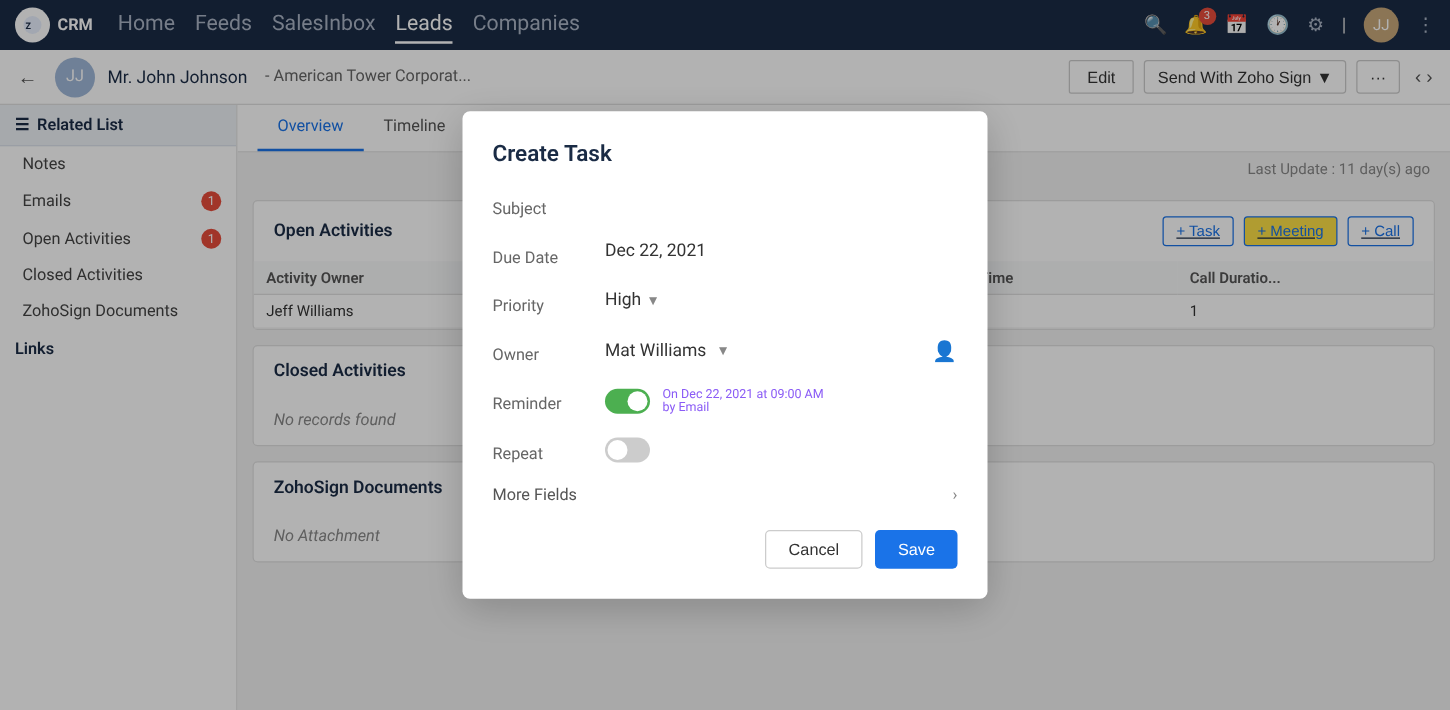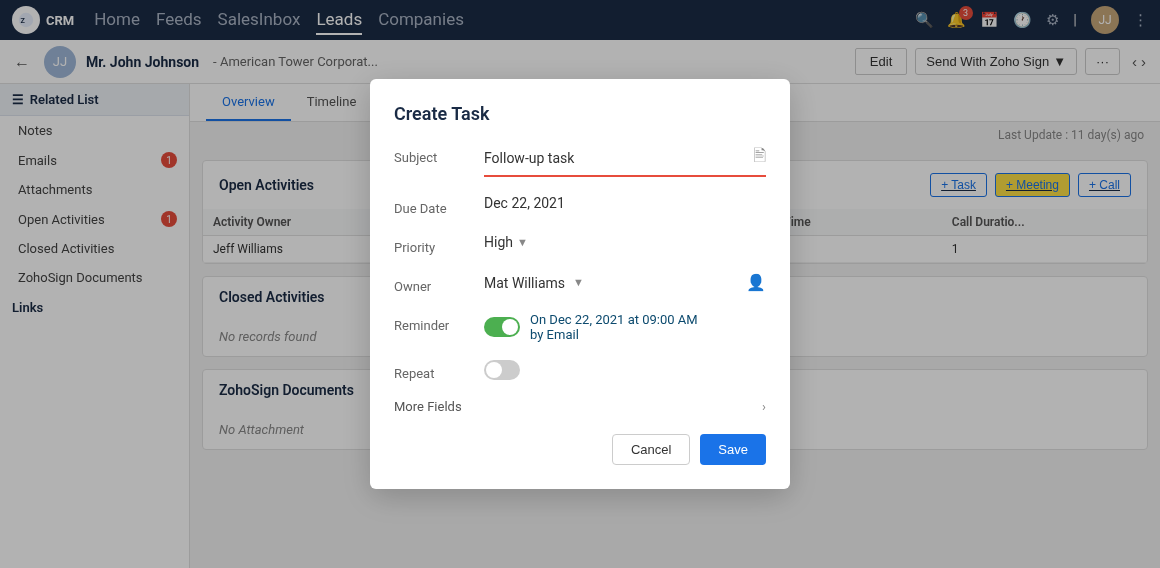--- a/index.html
+++ b/index.html
@@ -15,21 +15,21 @@
     .topnav-link.active { color: #fff; border-bottom: 2px solid #fff; }
     .topnav-right { margin-left: auto; display: flex; align-items: center; gap: 14px; }
     .topnav-icon { color: #aab4c4; cursor: pointer; font-size: 15px; position: relative; }
     .badge { position: absolute; top: -5px; right: -6px; background: #e74c3c; color: #fff; border-radius: 50%; width: 14px; height: 14px; font-size: 9px; display: flex; align-items: center; justify-content: center; }
     .avatar { width: 28px; height: 28px; background: #c8a87a; border-radius: 50%; display: flex; align-items: center; justify-content: center; color: #fff; font-size: 12px; }
 
     
     .subheader { background: #fff; height: 44px; display: flex; align-items: center; padding: 0 14px; border-bottom: 1px solid #e0e0e0; gap: 10px; }
     .back-btn { color: #555; cursor: pointer; font-size: 16px; margin-right: 4px; }
     .user-avatar { width: 32px; height: 32px; background: #a0b8d8; border-radius: 50%; display: flex; align-items: center; justify-content: center; color: #fff; font-size: 13px; }
-    .user-name { font-size: 14px; font-weight: 700; color: #1a2b45; }
+    .user-name { font-size: 14px; font-weight: 400; color: #1a2b45; }
     .user-company { font-size: 13px; color: #666; margin-left: 4px; }
     .subheader-actions { margin-left: auto; display: flex; gap: 8px; align-items: center; }
     .btn-edit { background: #fff; border: 1px solid #ccc; padding: 5px 14px; border-radius: 2px; cursor: pointer; font-size: 13px; color: #333; }
     .btn-zoho { background: #fff; border: 1px solid #ccc; padding: 5px 10px; border-radius: 3px; cursor: pointer; font-size: 13px; color: #333; display: flex; align-items: center; gap: 4px; }
     .btn-more { background: #fff; border: 1px solid #ccc; padding: 5px 10px; border-radius: 3px; cursor: pointer; font-size: 13px; color: #333; }
     .nav-arrows { display: flex; gap: 4px; margin-left: 4px; }
     .nav-arrow { background: none; border: none; cursor: pointer; color: #555; font-size: 15px; }
 
     
     .main-layout { display: flex; height: calc(568px - 84px); }
@@ -82,21 +82,21 @@
     .modal-priority { display: flex; align-items: center; gap: 4px; }
     .modal-priority-text { font-size: 14px; color: #333; }
     .modal-priority-arrow { color: #888; font-size: 11px; }
     .modal-owner { display: flex; align-items: center; gap: 8px; }
     .modal-owner-text { font-size: 14px; color: #333; }
     .modal-owner-arrow { color: #888; font-size: 11px; }
     .modal-owner-icon { color: #888; font-size: 16px; }
     .modal-reminder { display: flex; align-items: center; gap: 10px; }
     .toggle { width: 36px; height: 20px; background: #4caf50; border-radius: 10px; position: relative; cursor: pointer; }
     .toggle-knob { width: 16px; height: 16px; background: #fff; border-radius: 50%; position: absolute; top: 2px; right: 2px; }
-    .modal-reminder-text { font-size: 13px; color: #0c4a6e; }
+    .modal-reminder-text { font-size: 10px; color: #8b5cf6; }
     .toggle-off { width: 36px; height: 20px; background: #ccc; border-radius: 10px; position: relative; cursor: pointer; }
     .toggle-off-knob { width: 16px; height: 16px; background: #fff; border-radius: 50%; position: absolute; top: 2px; left: 2px; }
     .modal-more { display: flex; align-items: center; justify-content: space-between; cursor: pointer; }
     .modal-more-label { font-size: 13px; color: #555; }
     .modal-more-arrow { color: #888; font-size: 13px; }
     .modal-footer { display: flex; justify-content: flex-end; gap: 10px; margin-top: 20px; }
     .btn-cancel { background: #fff; border: 1px solid #ccc; padding: 7px 18px; border-radius: 4px; cursor: pointer; font-size: 13px; color: #333; }
     .btn-save { background: #1a73e8; border: none; padding: 7px 18px; border-radius: 4px; cursor: pointer; font-size: 13px; color: #fff; }
   </style>
 </head>
@@ -160,23 +160,20 @@
       <div class="sidebar-header">
         <span>☰</span>
         <span>Related List</span>
       </div>
       <div class="sidebar-item">
         <span>Notes</span>
       </div>
       <div class="sidebar-item">
         <span>Emails</span>
         <span class="sidebar-badge">1</span>
-      </div>
-      <div class="sidebar-item">
-        <span>Attachments</span>
       </div>
       <div class="sidebar-item">
         <span>Open Activities</span>
         <span class="sidebar-badge">1</span>
       </div>
       <div class="sidebar-item">
         <span>Closed Activities</span>
       </div>
       <div class="sidebar-item">
         <span>ZohoSign Documents</span>
@@ -243,26 +240,20 @@
 
   </div>
 </div>
 
 <div class="overlay">
   <div class="modal">
     <div class="modal-title">Create Task</div>
 
     <div class="modal-field">
       <span class="modal-label">Subject</span>
-      <div class="modal-input-area">
-        <div class="modal-subject">
-          <span class="modal-subject-text">Follow-up task</span>
-          <span class="modal-subject-icon">🖹</span>
-        </div>
-      </div>
     </div>
 
     <div class="modal-field">
       <span class="modal-label">Due Date</span>
       <div class="modal-input-area">
         <span class="modal-date">Dec 22, 2021</span>
       </div>
     </div>
 
     <div class="modal-field">

